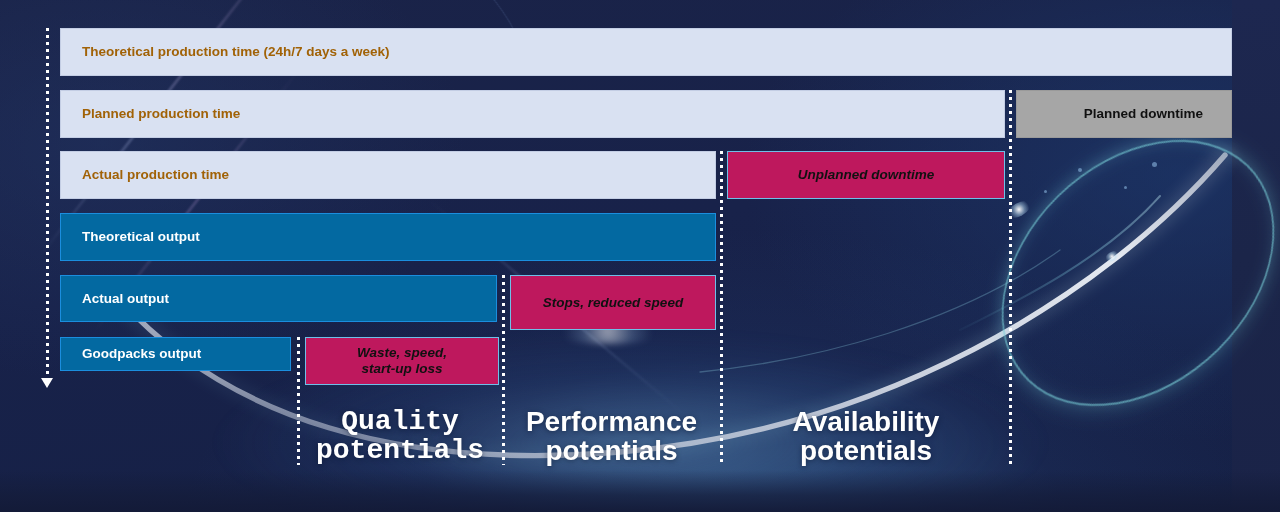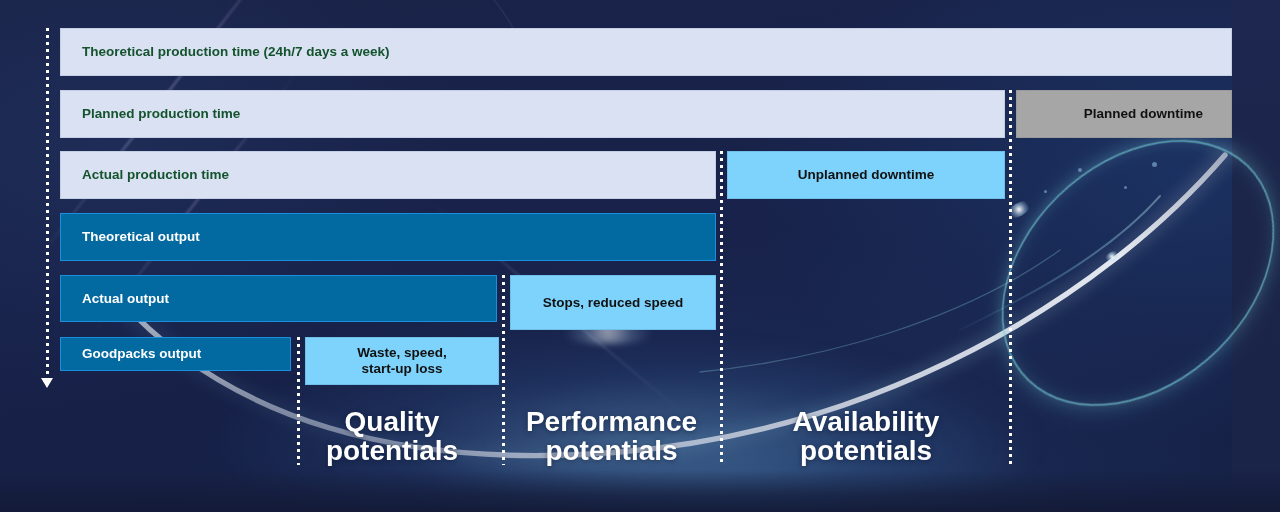--- a/index.html
+++ b/index.html
@@ -144,24 +144,24 @@
     display: flex;
     align-items: center;
     line-height: 1.15;
   }
   .bar-label {
     font-weight: bold;
     white-space: pre-line;
   }
   .bar.pale   { background: #d9e1f2; border: 1px solid #c3cde4; }
   .bar.blue   { background: #0369a1; border: 1px solid #1b8ede; }
-  .bar.lblue  { background: #7dd3fc; border: 1px solid #6fbfe8; }
+  .bar.lblue  { background: #be185d; border: 1px solid #6fbfe8; font-style: italic; }
   .bar.gray   { background: #a6a6a6; border: 1px solid #9a9a9a; }
 
-  .bar.pale  .bar-label { color: #14532d; font-size: 13.5px; padding-left: 21px; }
+  .bar.pale  .bar-label { color: #a16207; font-size: 13.5px; padding-left: 21px; }
   .bar.blue  .bar-label { color: #ffffff; font-size: 13.5px; padding-left: 21px; }
   .bar.lblue .bar-label { color: #111111; font-size: 13.5px; width: 100%; text-align: center; }
   .bar.gray  .bar-label { color: #111111; font-size: 13.5px; width: 100%; text-align: center; margin-left: 39px; }
 
   
   .potential {
     position: absolute;
     color: #ffffff;
     font-weight: bold;
     font-size: 28px;
@@ -267,21 +267,21 @@
         </div>
         <div class="bar blue" style="left: 60px; top: 337px; width: 231px; height: 34px;">
           <span class="bar-label">Goodpacks output</span>
         </div>
         <div class="bar lblue" style="left: 305px; top: 337px; width: 194px; height: 48px;">
           <span class="bar-label">Waste, speed,
 start-up loss</span>
         </div>
       </div>
     <div id="captions-host">
-        <div class="potential" style="left: 289px; top: 408px; width: 206px;">Quality
+        <div class="potential" style="left: 297px; top: 408px; width: 206px; font-family: Liberation Mono, monospace;">Quality
 potentials</div>
         <div class="potential" style="left: 502px; top: 408px; width: 219px;">Performance
 potentials</div>
         <div class="potential" style="left: 727px; top: 408px; width: 278px;">Availability
 potentials</div>
       </div>
 
   </div>
 </div>
 

